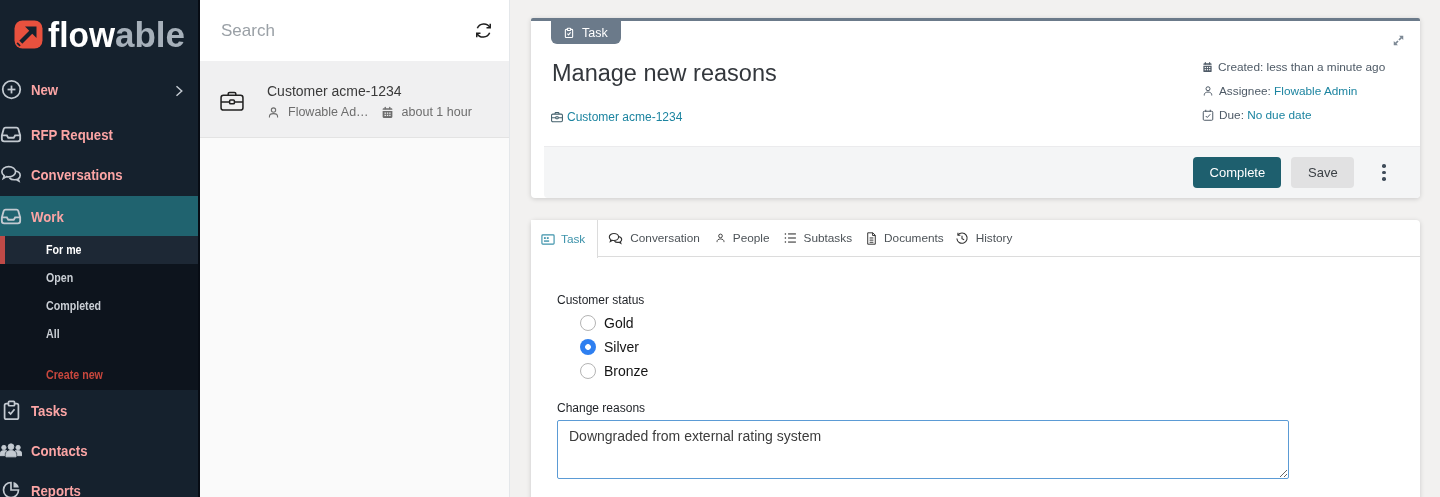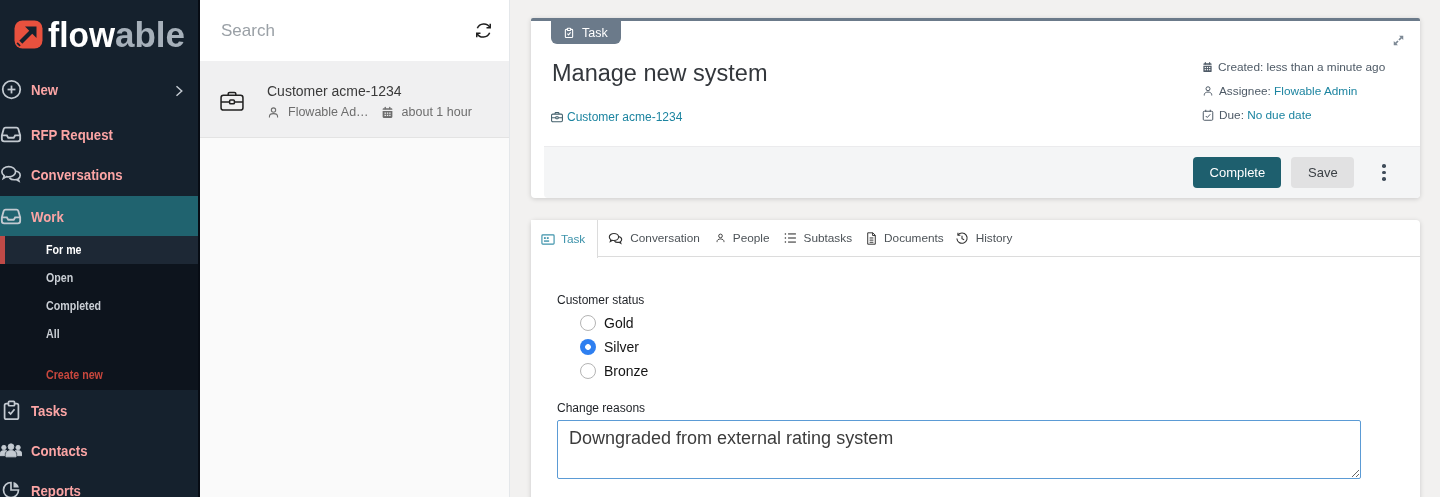--- a/index.html
+++ b/index.html
@@ -61,21 +61,21 @@
 .tab svg { margin-right:7px; }
 .tab.active { color:#3e93ab; border-right:1px solid #dcdcdc; height:38px; background:#fff; padding:0 12px 0 10px; }
 .tab.active svg { margin-right:6px; }
 #form { padding:36px 0 0 26px; }
 .flabel { font-size:12px; color:#1d2025; }
 .radios { margin:4px 0 0 0; }
 .rrow { display:flex; align-items:center; height:24px; padding-left:23px; }
 .rrow .radio { width:16px; height:16px; border-radius:50%; border:1.4px solid #b4b4b4; background:#fff; margin-right:8px; flex:none; }
 .rrow .radio.on { border:none; background:radial-gradient(circle at 50% 50%, #fff 0 2.5px, #2e7ff0 3.2px); }
 .rrow span.rl { font-size:14px; color:#141414; }
-#ta { margin-top:5px; width:804px; height:59px; border:1px solid #5b9bd5; border-radius:2px; resize:both; font-family:"Liberation Sans",sans-serif; font-size:18px; color:#3c3c3c; padding:7px 11px; outline:none; display:block; }
+#ta { margin-top:5px; width:732px; height:59px; border:1px solid #5b9bd5; border-radius:2px; resize:both; font-family:"Liberation Sans",sans-serif; font-size:14px; color:#3c3c3c; padding:7px 11px; outline:none; display:block; }
 </style>
 </head>
 <body>
 
 <aside id="sidebar">
   <div id="logo">
     <svg width="29" height="29" viewBox="0 0 29 29">
         <defs>
           <clipPath id="tileclip">
             <rect x="0.5" y="0.5" width="28" height="28" rx="8"></rect>
@@ -224,21 +224,21 @@
           <rect x="3" y="4" width="16" height="18" rx="2"></rect>
           <rect x="7.5" y="1.5" width="7" height="5" rx="1" fill="#6b7a8a"></rect>
           <polyline points="7.5 13.5 10 16 14.5 10.5"></polyline>
         </svg>Task</div>
     <svg id="expand" width="17" height="17" viewBox="0 0 24 24" fill="#7c8894" stroke="none">
         <polygon points="12.8,5.3 18.7,5.3 18.7,11.2"></polygon>
         <line x1="12.7" y1="11.3" x2="16" y2="8" stroke="#7c8894" stroke-width="2.4"></line>
         <polygon points="5.3,12.8 5.3,18.7 11.2,18.7"></polygon>
         <line x1="8" y1="16" x2="11.3" y2="12.7" stroke="#7c8894" stroke-width="2.4"></line>
       </svg>
-    <div id="title">Manage new system</div>
+    <div id="title">Manage new reasons</div>
     <div id="caselink">
       <svg width="12" height="12" viewBox="0 0 25 23" fill="none" stroke="#43606c" stroke-width="2.2">
           <rect x="1.2" y="5.5" width="22.6" height="16" rx="2.5"></rect>
           <path d="M8.5 5.5 V3.6 Q8.5 2 10 2 h5 Q16.5 2 16.5 3.6 V5.5"></path>
           <path d="M1.2 13 h9 m5 0 h9.4"></path>
           <rect x="10" y="11" width="5" height="4" rx="1"></rect>
         </svg>
       Customer acme-1234
     </div>
     <div id="hmeta">

